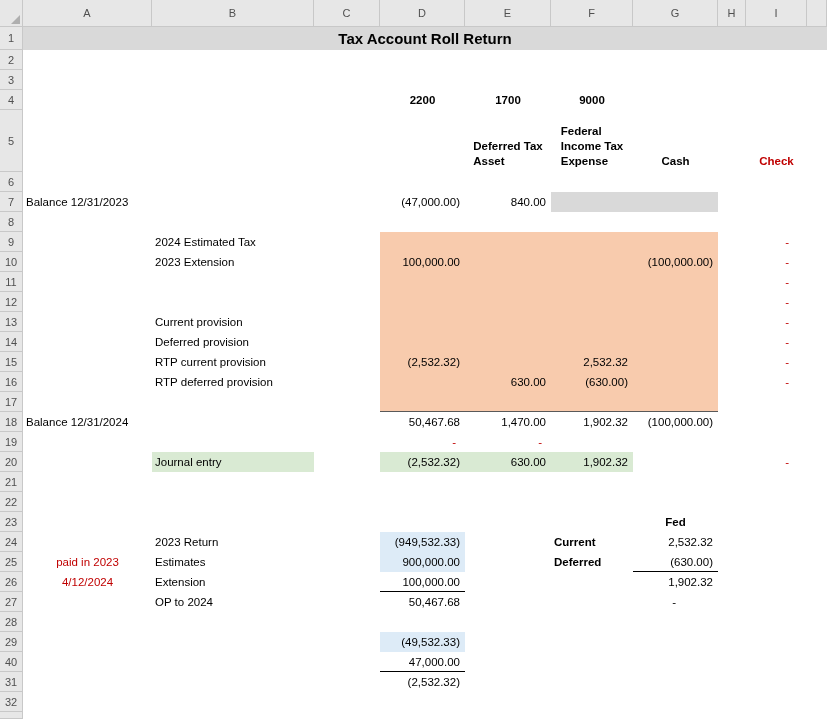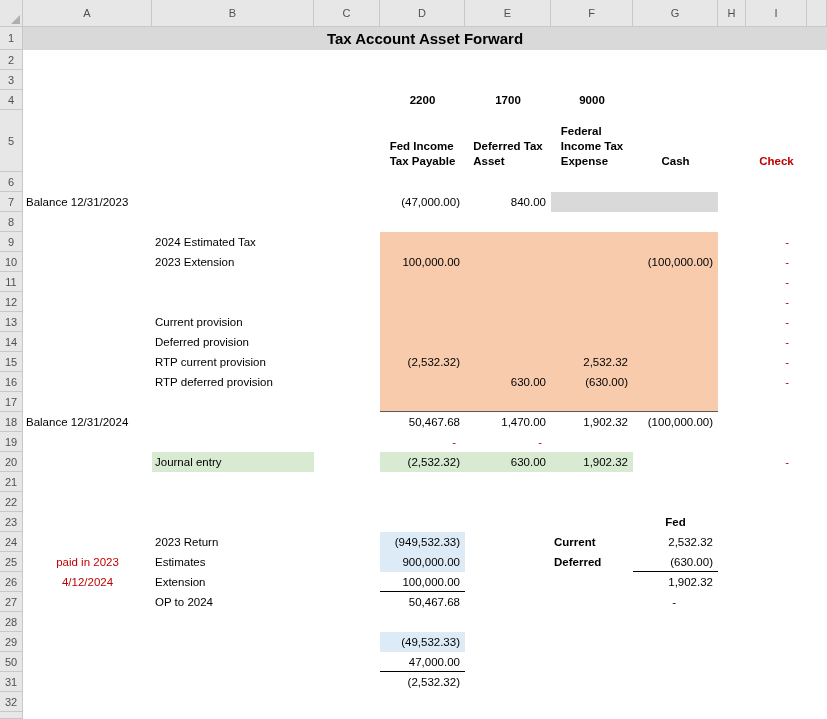--- a/index.html
+++ b/index.html
@@ -70,31 +70,29 @@
 </style>
 </head>
 <body>
 
 <div class="grid">
 
   <div class="hcell corner" style="grid-area:1/1">
     <div class="tri"></div>
   </div>
 
-  <div class="title" style="grid-area:2/2/3/12">Tax Account Asset Forward</div>
+  <div class="title" style="grid-area:2/2/3/12">Tax Account Roll Return</div>
   <div class="fill-gray" style="grid-area:8/7/9/9"></div>
   <div class="fill-orange" style="grid-area:10/5/19/9"></div>
   <div class="fill-green" style="grid-area:21/5/22/8"></div>
 
   <div class="cell bold center" style="grid-area:5/5">2200</div>
   <div class="cell bold center" style="grid-area:5/6">1700</div>
   <div class="cell bold center" style="grid-area:5/7">9000</div>
 
-  <div class="cell colhead" style="grid-area:6/5">Fed Income
-Tax Payable</div>
   <div class="cell colhead" style="grid-area:6/6">Deferred Tax
 Asset</div>
   <div class="cell colhead" style="grid-area:6/7">Federal
 Income Tax
 Expense</div>
   <div class="cell colhead red normal" style="grid-area:6/10">Check</div>
   <div class="cell colhead" style="grid-area:6/8">Cash</div>
 
   <div class="cell txt" style="grid-area:8/2">Balance 12/31/2023</div>
   <div class="cell num" style="grid-area:8/5">(47,000.00)</div>
@@ -201,17 +199,17 @@
     <div class="hcell" style="grid-area: 21 / 1;">20</div>
     <div class="hcell" style="grid-area: 22 / 1;">21</div>
     <div class="hcell" style="grid-area: 23 / 1;">22</div>
     <div class="hcell" style="grid-area: 24 / 1;">23</div>
     <div class="hcell" style="grid-area: 25 / 1;">24</div>
     <div class="hcell" style="grid-area: 26 / 1;">25</div>
     <div class="hcell" style="grid-area: 27 / 1;">26</div>
     <div class="hcell" style="grid-area: 28 / 1;">27</div>
     <div class="hcell" style="grid-area: 29 / 1;">28</div>
     <div class="hcell" style="grid-area: 30 / 1;">29</div>
-    <div class="hcell" style="grid-area: 31 / 1;">50</div>
+    <div class="hcell" style="grid-area: 31 / 1;">40</div>
     <div class="hcell" style="grid-area: 32 / 1;">31</div>
     <div class="hcell" style="grid-area: 33 / 1;">32</div>
     <div class="hcell" style="grid-area: 34 / 1;"></div>
   </div>
 
 </body></html>

